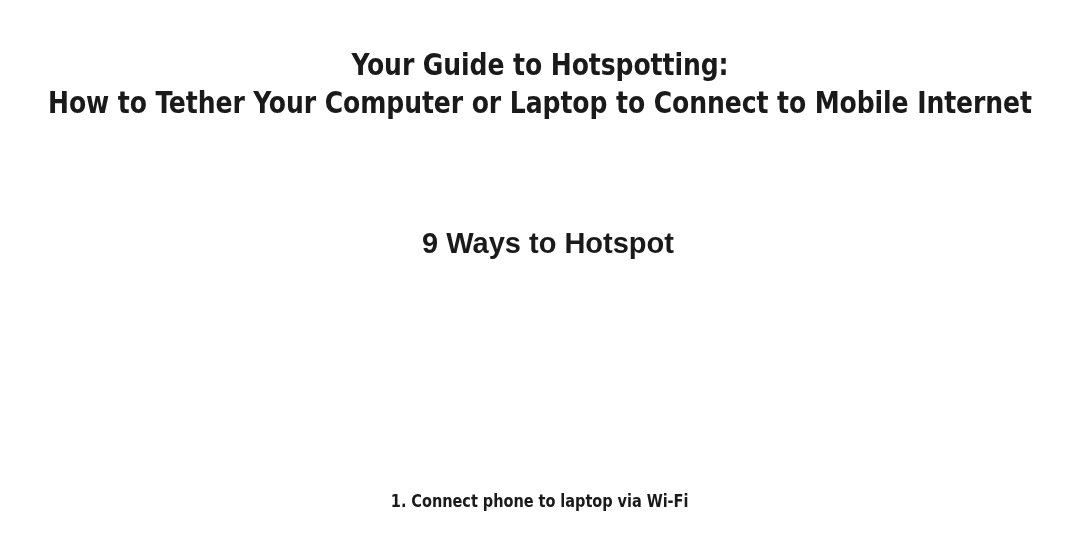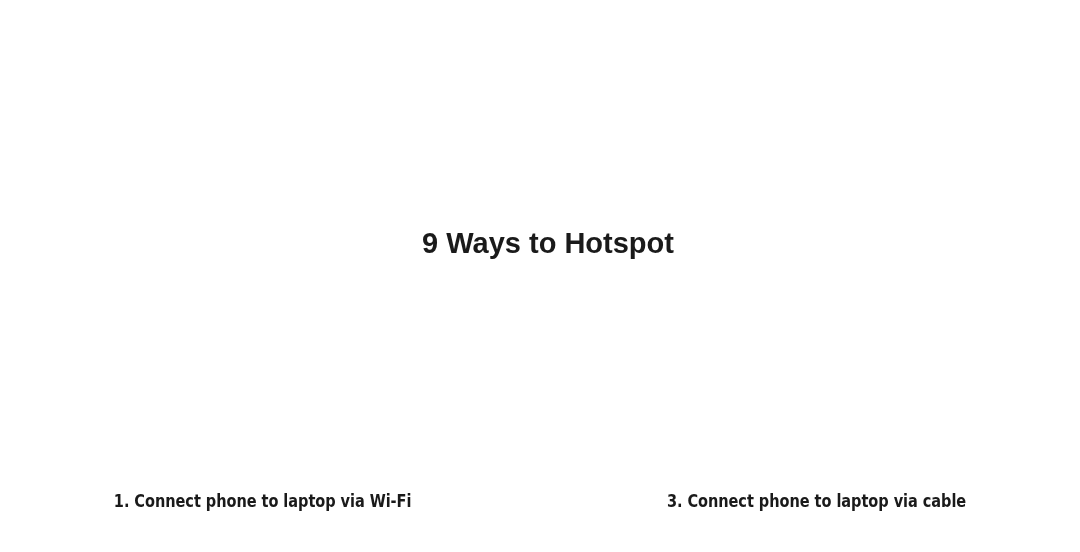--- a/index.html
+++ b/index.html
@@ -104,33 +104,34 @@
     transform: scaleX(0.95);
     transform-origin: center;
     white-space: nowrap;
   }
 </style>
 </head>
 <body>
 
 <div class="page">
 
+  <div class="title-block">
+    <span class="title-line">Your Guide to Hotspotting:</span>
+    <span class="title-line">How to Tether Your Computer or Laptop to Connect to Mobile Internet</span>
+  </div>
 
   <div class="section-heading">
     <span class="heading-text">9 Ways to Hotspot</span>
   </div>
 
   <div class="illustration-band">
     <div class="illustration-slot"></div>
     <div class="illustration-slot"></div>
     <div class="illustration-slot"></div>
   </div>
 
   <div class="captions-row">
     <div class="caption-cell">
       <span class="caption-text">1. Connect phone to laptop via Wi-Fi</span>
     </div>
-    <div class="caption-cell">
-      <span class="caption-text">3. Connect phone to laptop via cable</span>
-    </div>
   </div>
 
 </div>
 
 </body></html>

